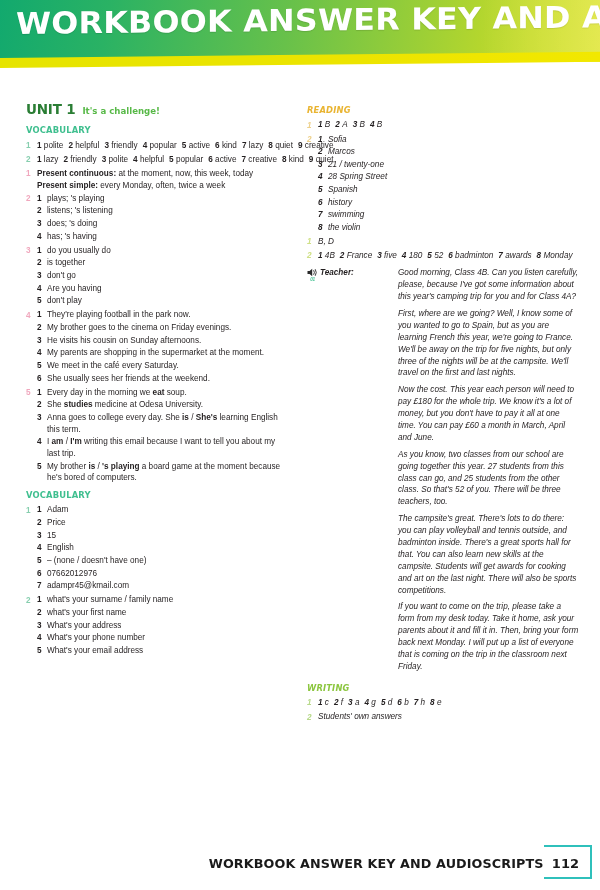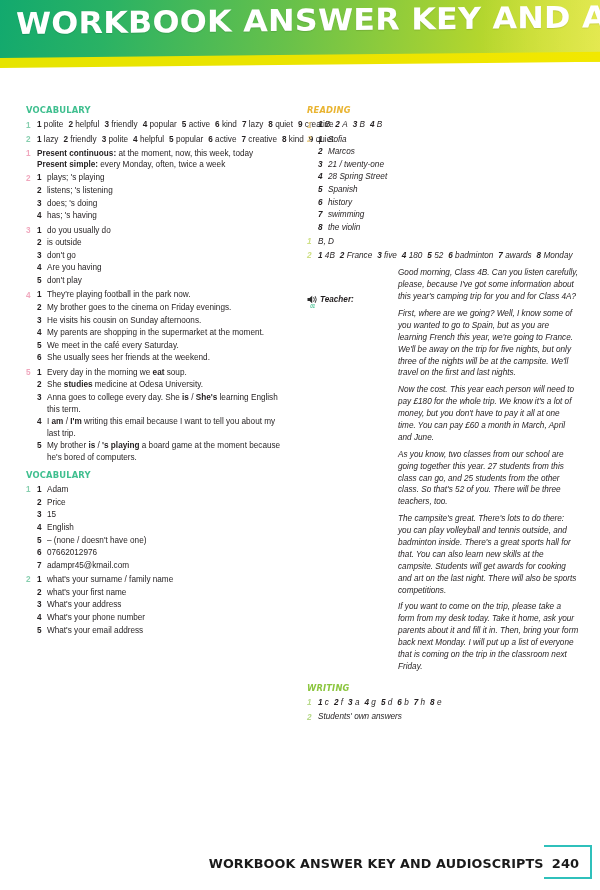--- a/index.html
+++ b/index.html
@@ -142,21 +142,20 @@
   
   .script-block {
     display: flex;
     margin-top: 5px;
   }
   .speaker-col {
     flex: 0 0 52px;
     display: flex;
     align-items: flex-start;
     gap: 2px;
-    margin-top: 27px;
   }
   .audio-icon {
     width: 11px;
     flex: 0 0 11px;
     position: relative;
     padding-top: 0.5px;
   }
   .audio-icon svg { display: block; }
   .audio-track {
     font-size: 4.6px;
@@ -224,20 +223,24 @@
 <div class="banner">
   <div class="banner-title">WORKBOOK ANSWER KEY AND AUDIOSCRIPTS</div>
   <div class="banner-fade"></div>
 </div>
 <div class="banner-stripe"></div>
 
 <div class="page">
 
   <div class="col col-left">
 
+    <div class="unit-head">
+      <span class="unit-label">UNIT 1</span>
+      <span class="unit-sub">It's a challenge!</span>
+    </div>
 
     <div class="sec-head sec-vocabulary">VOCABULARY</div>
 
     <div class="ex">
       <span class="ex-num c-vocab">1</span>
       <div class="ex-body">
         <div class="inline-row"><span class="inline-item"><span class="k">1 </span><span>polite</span></span><span class="inline-item"><span class="k">2 </span><span>helpful</span></span><span class="inline-item"><span class="k">3 </span><span>friendly</span></span><span class="inline-item"><span class="k">4 </span><span>popular</span></span><span class="inline-item"><span class="k">5 </span><span>active</span></span><span class="inline-item"><span class="k">6 </span><span>kind</span></span><span class="inline-item"><span class="k">7 </span><span>lazy</span></span><span class="inline-item"><span class="k">8 </span><span>quiet</span></span><span class="inline-item"><span class="k">9 </span><span>creative</span></span></div>
       </div>
     </div>
 
@@ -281,21 +284,21 @@
 
     <div class="ex">
       <span class="ex-num c-gram">3</span>
       <div class="ex-body">
           <div class="sub">
             <span class="sub-num">1</span>
             <span class="sub-text">do you usually do</span>
           </div>
           <div class="sub">
             <span class="sub-num">2</span>
-            <span class="sub-text">is outside</span>
+            <span class="sub-text">is together</span>
           </div>
           <div class="sub">
             <span class="sub-num">3</span>
             <span class="sub-text">don't go</span>
           </div>
           <div class="sub">
             <span class="sub-num">4</span>
             <span class="sub-text">Are you having</span>
           </div>
           <div class="sub">
@@ -524,16 +527,16 @@
       <span class="ex-num c-write">2</span>
       <div class="ex-body">Students' own answers</div>
     </div>
 
   </div>
 </div>
 
 <div class="footer">
   <div class="footer-inner">
     <span class="footer-title">WORKBOOK ANSWER KEY AND AUDIOSCRIPTS</span>
-    <span class="footer-page">240</span>
+    <span class="footer-page">112</span>
   </div>
   <div class="footer-bracket"></div>
 </div>
 
 </body></html>

